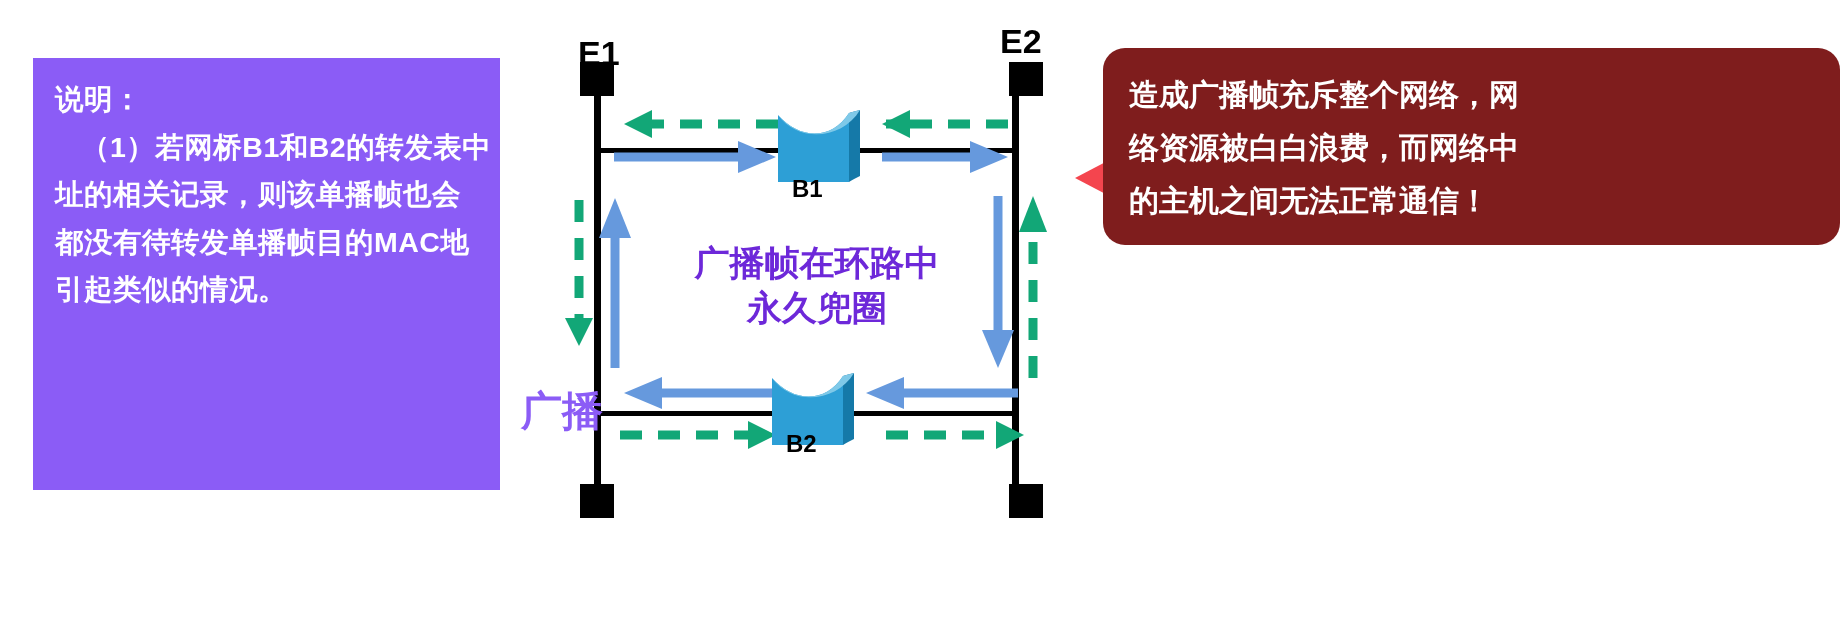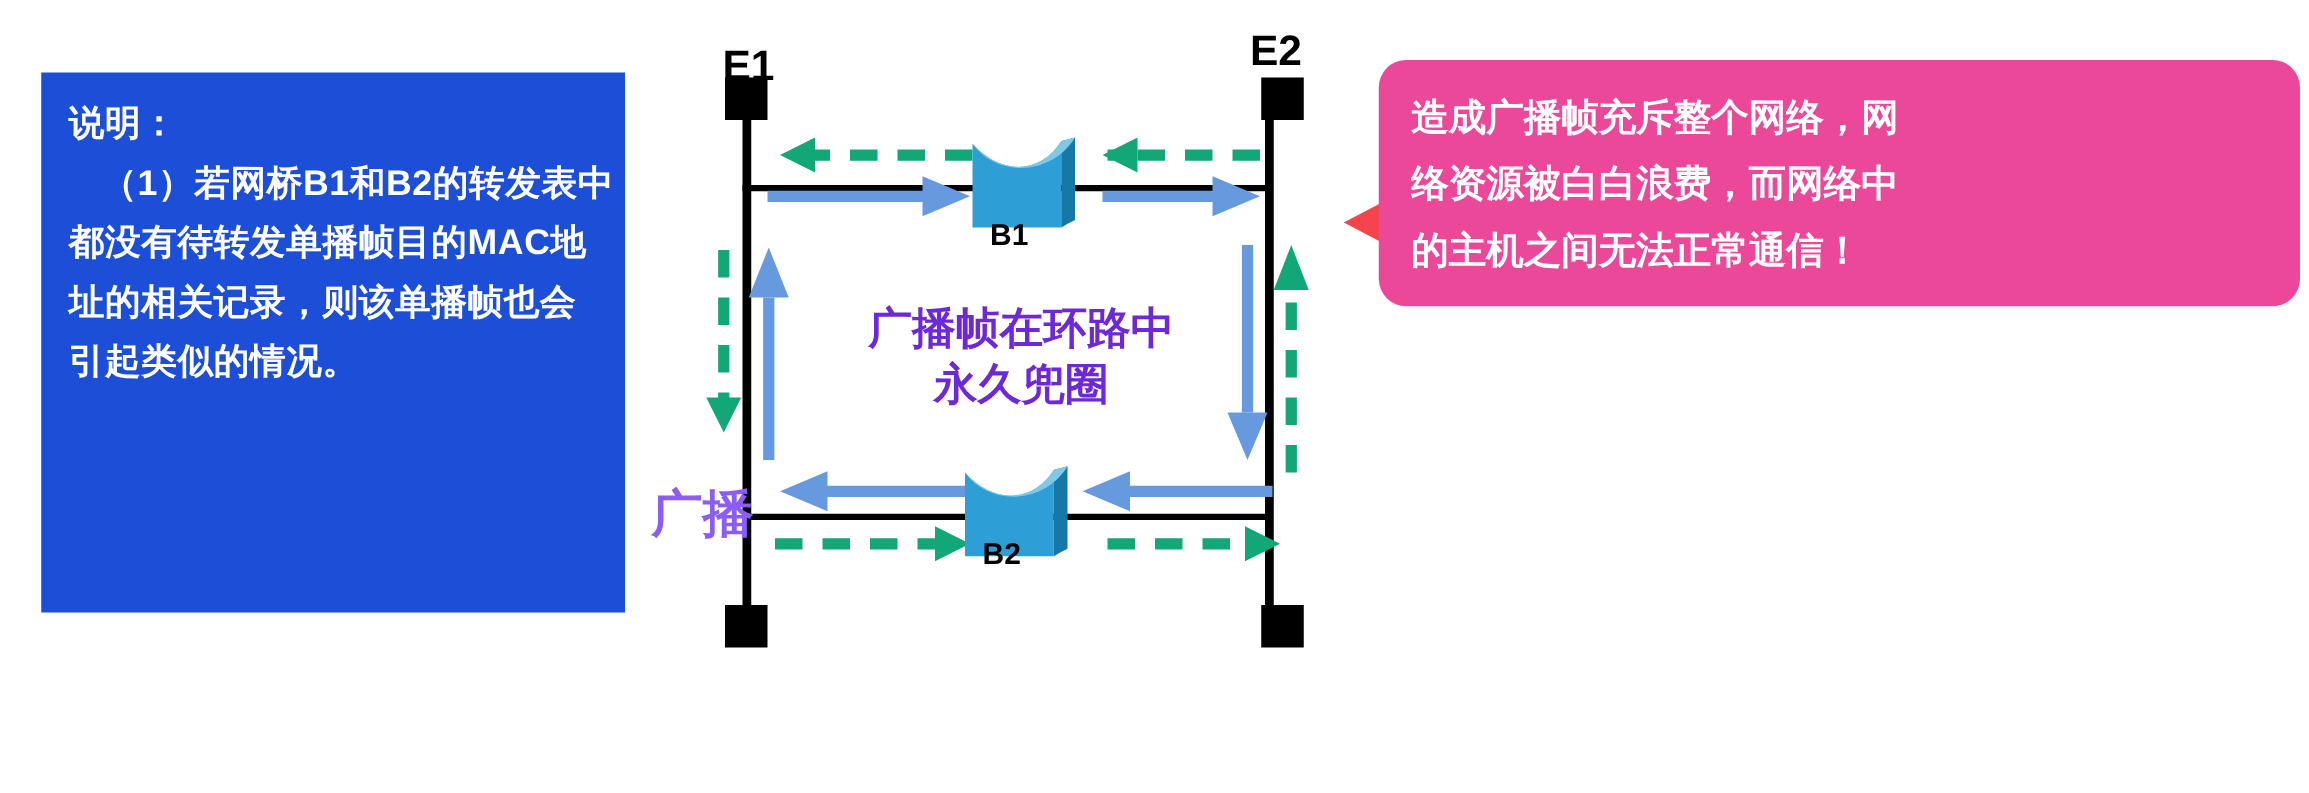--- a/index.html
+++ b/index.html
@@ -18,21 +18,21 @@
     overflow: hidden;
   }
 
   
   #note-panel {
     position: absolute;
     left: 33px;
     top: 58px;
     width: 467px;
     height: 432px;
-    background: #1d4ed8;
+    background: #8b5cf6;
     box-sizing: border-box;
     padding: 18px 20px 10px 22px;
   }
   #note-panel .line {
     color: #ffffff;
     font-weight: bold;
     font-size: 28.5px;
     line-height: 47.5px;
     letter-spacing: 0.5px;
     white-space: nowrap;
@@ -48,21 +48,21 @@
     top: 48px;
     width: 765px;
     height: 197px;
   }
   #callout .bubble {
     position: absolute;
     left: 28px;
     top: 0;
     width: 737px;
     height: 197px;
-    background: #ec4899;
+    background: #7f1d1d;
     border-radius: 22px;
     box-sizing: border-box;
     padding: 20px 26px 0 26px;
   }
   #callout .tail {
     position: absolute;
     left: 0px;
     top: 108px;
     width: 0;
     height: 0;
@@ -155,22 +155,22 @@
   }
 </style>
 </head>
 <body>
 
 <div id="stage">
 
   <div id="note-panel">
     <div class="line">说明：</div>
     <div class="line indent">（1）若网桥B1和B2的转发表中</div>
+    <div class="line">址的相关记录，则该单播帧也会</div>
     <div class="line">都没有待转发单播帧目的MAC地</div>
-    <div class="line">址的相关记录，则该单播帧也会</div>
     <div class="line">引起类似的情况。</div>
   </div>
 
   <div id="diagram">
 
     <div class="vbus" style="left:594px; top:72px; height:432px;"></div>
     <div class="vbus" style="left:1012px; top:72px; height:432px;"></div>
 
     <div class="hbus" style="left:594px; top:148px; width:424px;"></div>
     <div class="hbus" style="left:594px; top:411px; width:424px;"></div>

